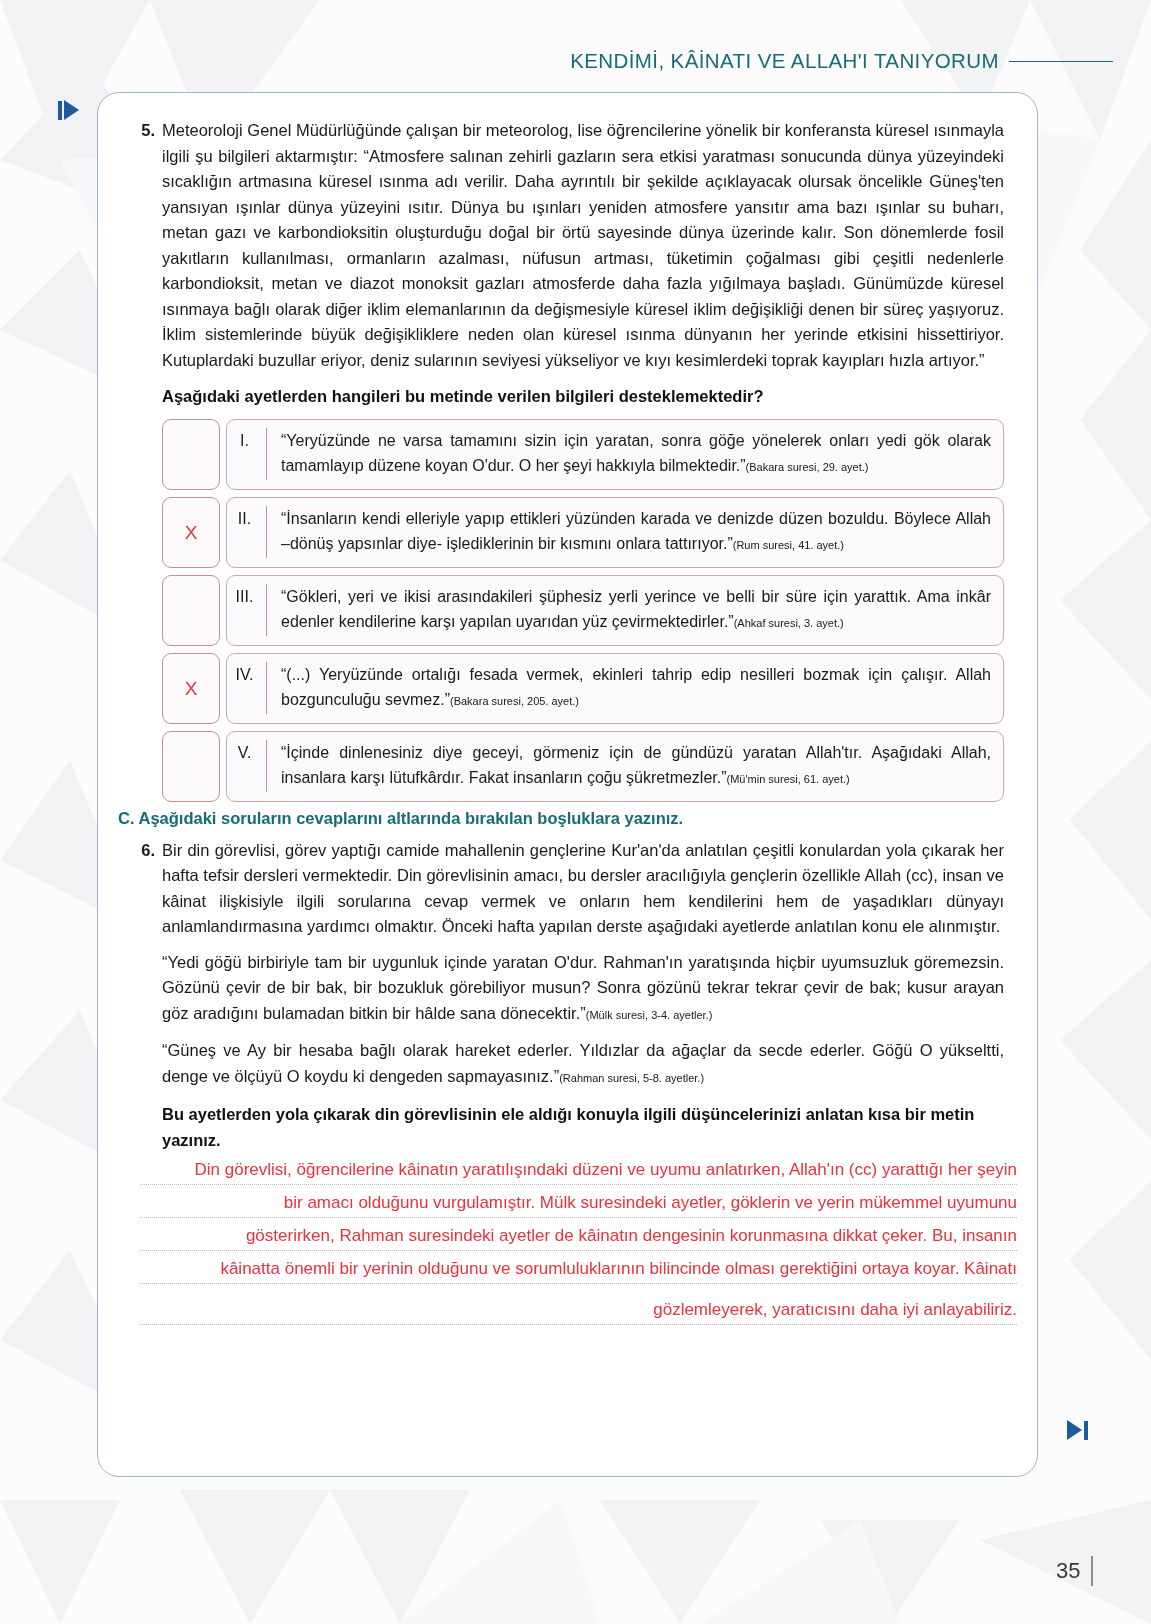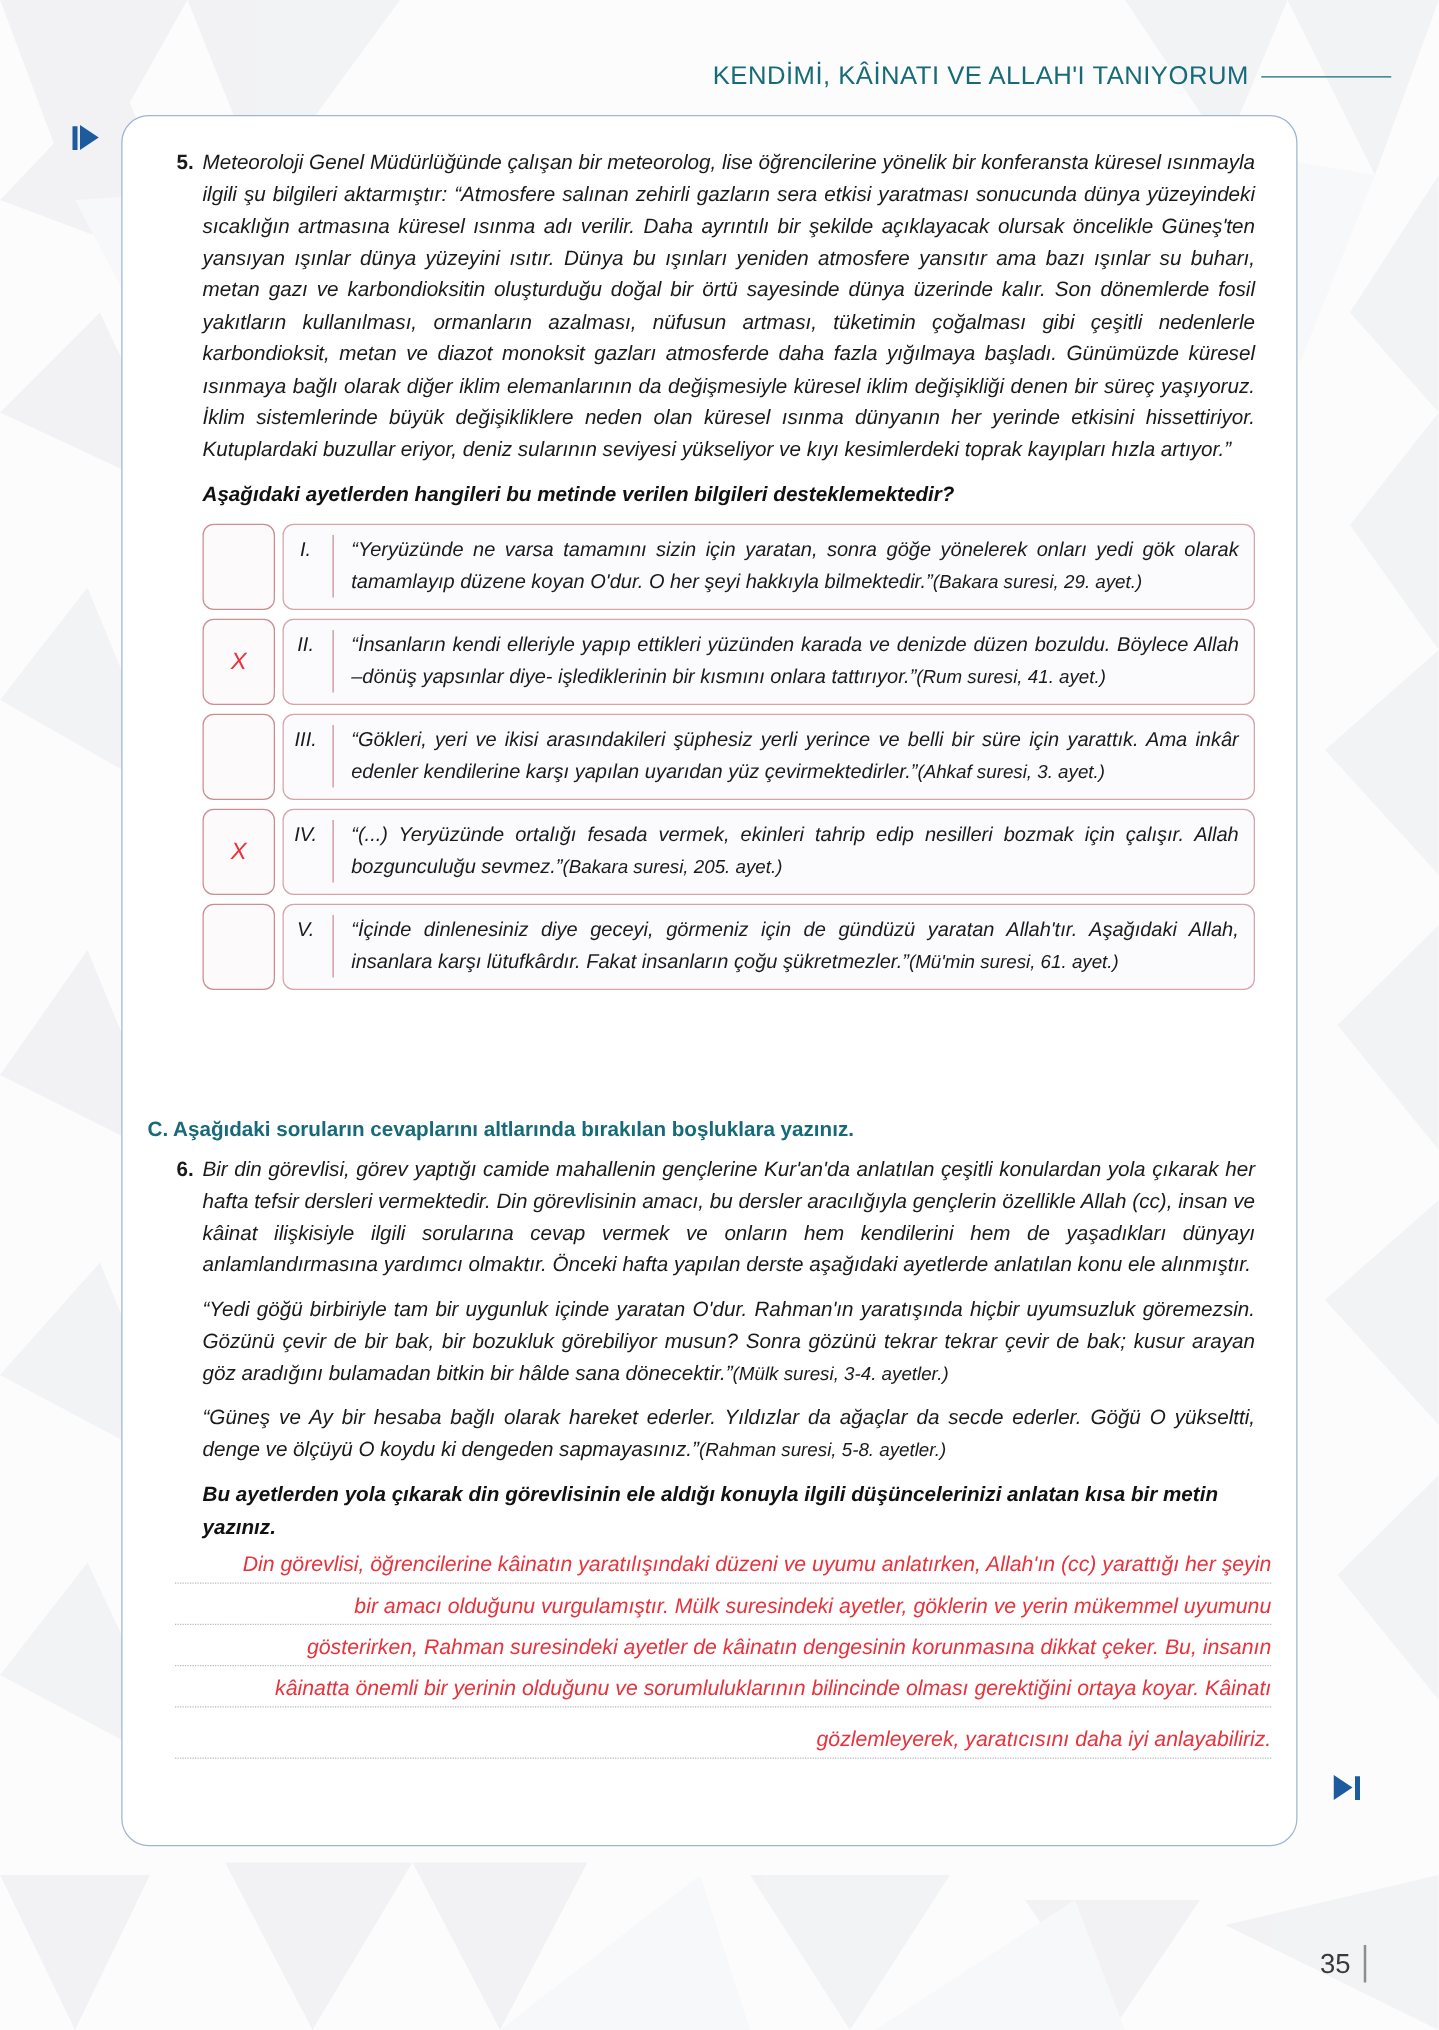--- a/index.html
+++ b/index.html
@@ -112,21 +112,21 @@
   .q-num {
     font-weight: bold;
     font-size: 16.5px;
     color: #1a1a1a;
     width: 24px;
     flex: none;
     text-align: right;
     padding-right: 7px;
     line-height: 25.5px;
   }
-  .q-body { flex: 1; font-style: italic; }
+  .q-body { flex: 1; }
   .q-text {
     font-size: 16.5px;
     line-height: 25.5px;
     color: #1a1a1a;
     text-align: justify;
   }
   .q-prompt {
     font-size: 16.5px;
     line-height: 25.5px;
     font-weight: bold;
@@ -183,28 +183,27 @@
     padding-right: 4px;
   }
   .opt-text {
     flex: 1;
     font-size: 16px;
     line-height: 25px;
     color: #1a1a1a;
     padding: 0 12px 0 14px;
     text-align: justify;
   }
-  .cite { font-size: 15px; color: #1a1a1a; }
+  .cite { font-size: 11px; color: #1a1a1a; }
 
   
   .section-head {
     color: #176b78;
     font-weight: bold;
     font-size: 16.5px;
-    margin-top: 96px;
     margin-left: -13px;
   }
 
   .q6-quote {
     font-size: 16.5px;
     line-height: 25.5px;
     color: #1a1a1a;
     text-align: justify;
     margin-top: 10px;
   }

